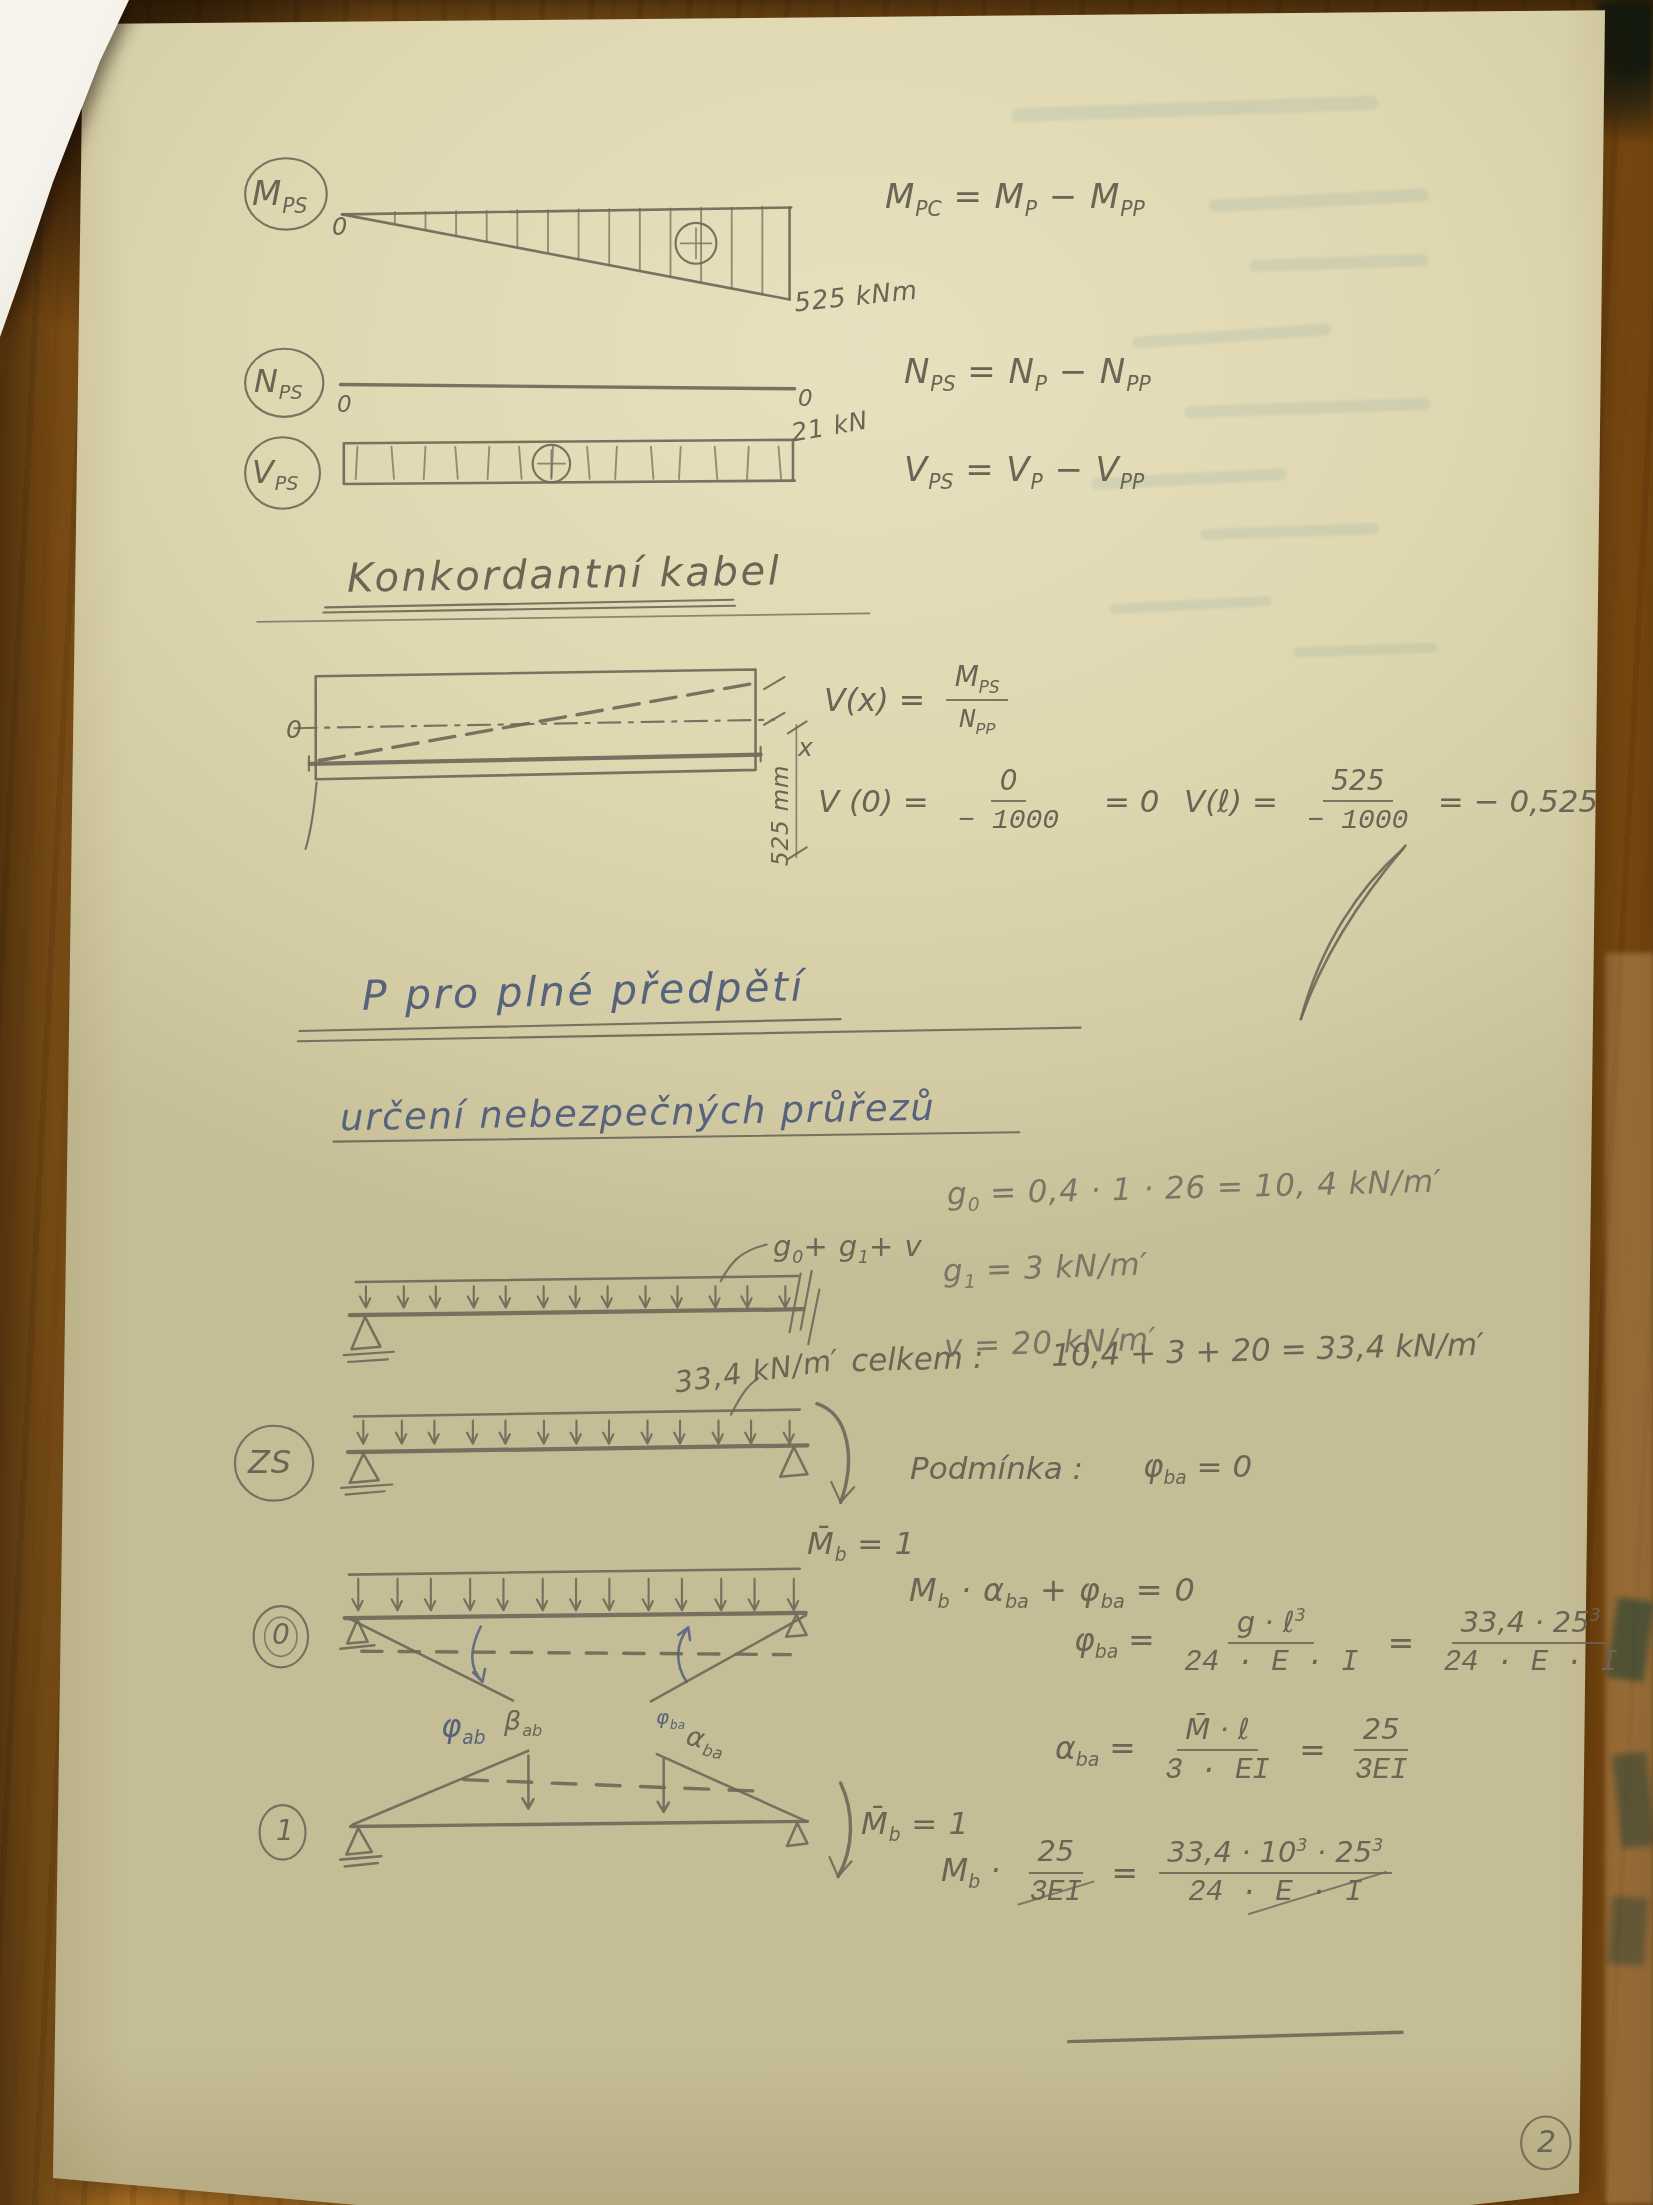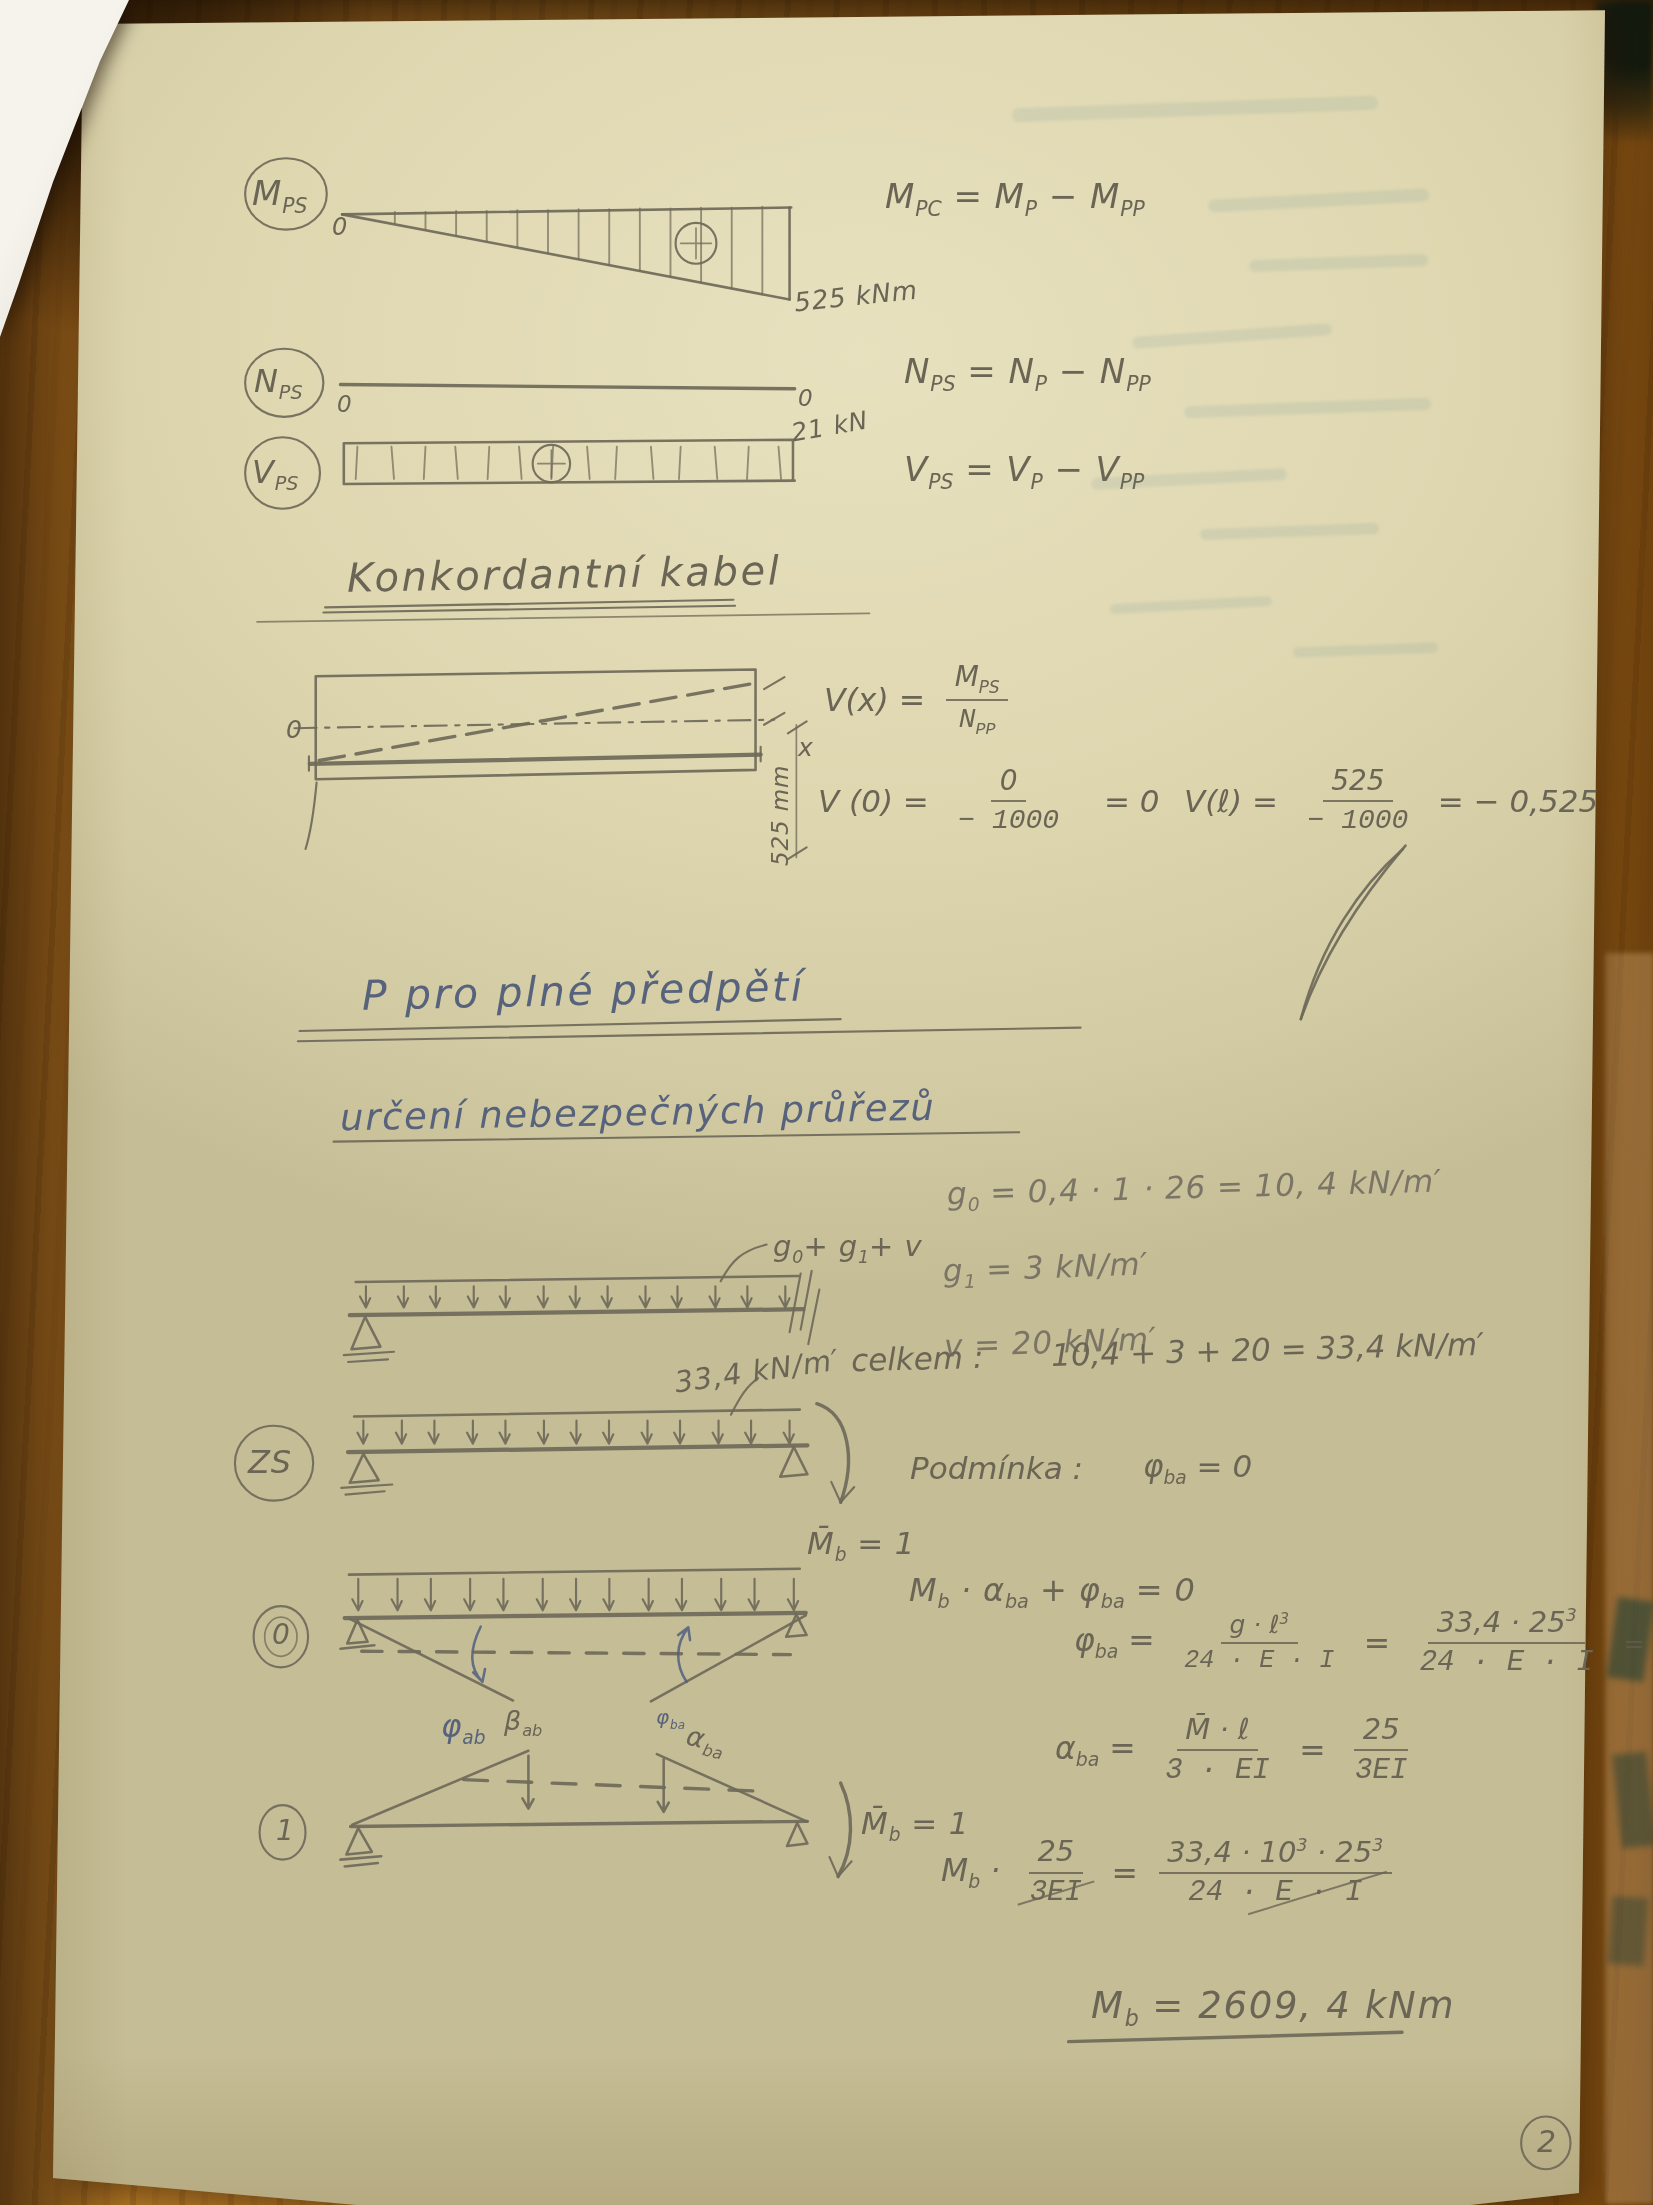--- a/index.html
+++ b/index.html
@@ -349,21 +349,21 @@
   <div class="t bluet" style="left:441px;top:1708px;font-size:31px">φ<sub>ab</sub></div>
   <div class="t bluet" style="left:656px;top:1705px;font-size:20px">φ<sub>ba</sub></div>
 
   <div class="t" style="left:276px;top:1814px;font-size:28px">1</div>
   <div class="t" style="left:504px;top:1705px;font-size:27px">β<sub>ab</sub></div>
   <div class="t" style="left:686px;top:1724px;font-size:27px;transform:rotate(14deg)">α<sub>ba</sub></div>
   <div class="t" style="left:861px;top:1805px;font-size:31px">M̄<sub>b</sub> = 1</div>
 
   <div class="row" style="left:1074px;top:1606px;font-size:31.5px">
     <span>φ<sub>ba</sub> =</span>
-    <span class="frac" style="font-size:25px">
+    <span class="frac" style="font-size:29px">
       <span class="num">g ·  ℓ<sup>3</sup></span>
       <span class="den">24 · E · I</span>
     </span>
     <span>=</span>
     <span class="frac" style="font-size:29px">
       <span class="num">33,4 · 25<sup>3</sup></span>
       <span class="den">24 · E · I</span>
     </span>
     <span style="opacity:.5;font-size:25.5px">=</span>
   </div>
@@ -387,18 +387,17 @@
       <span class="num">25</span>
       <span class="den xout">3EI</span>
     </span>
     <span>=</span>
     <span class="frac" style="font-size:29px">
       <span class="num">33,4 · 10<sup>3</sup> ·  25<sup>3</sup></span>
       <span class="den xout-r">24 · E · I</span>
     </span>
   </div>
 
-  <div class="t" style="left:1091px;top:1984px;font-size:37px;letter-spacing:1.7px">M<sub>b</sub> = 2609, 4 kNm</div>
 
   <div class="t" style="left:1537px;top:2124px;font-size:30px">2</div>
 
 </div>
 
 
 </body></html>

